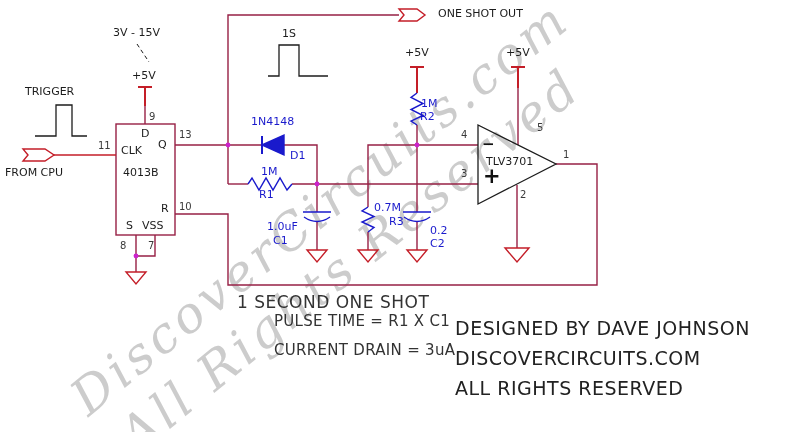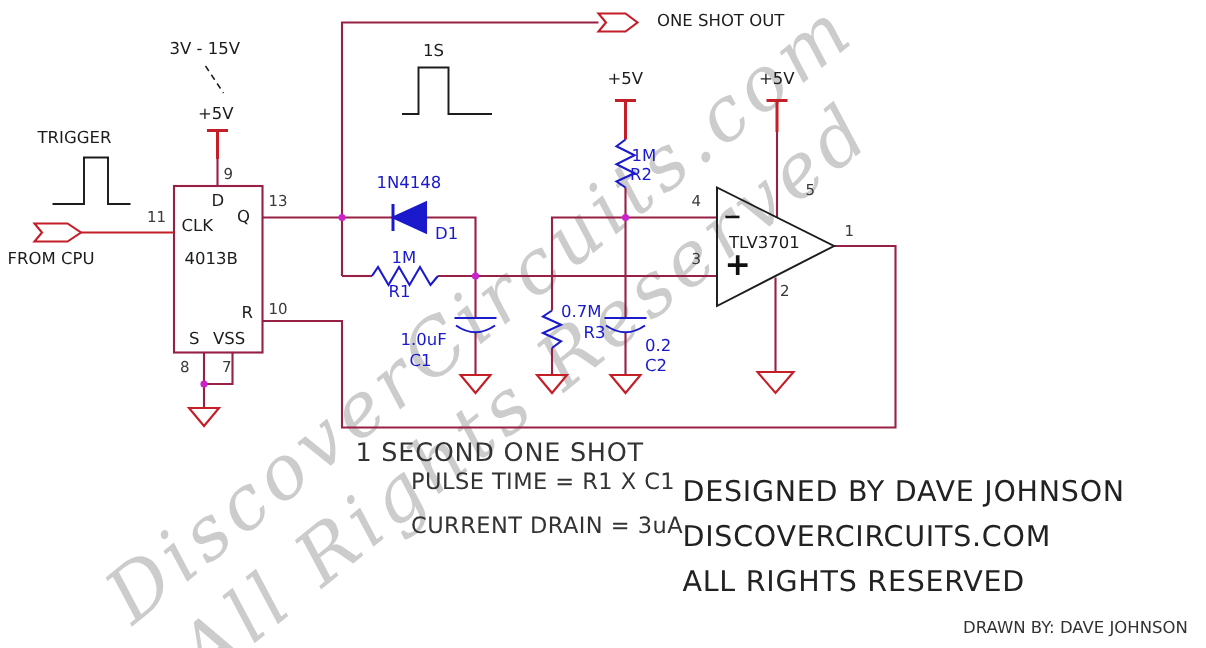--- a/index.html
+++ b/index.html
@@ -137,15 +137,14 @@
 
   <div class="lbl note-title" style="left:237px;top:296px">1 SECOND ONE SHOT</div>
   <div class="lbl note" style="left:274px;top:315px">PULSE TIME = R1 X C1</div>
   <div class="lbl note" style="left:274px;top:344px">CURRENT DRAIN = 3uA</div>
 
   <div class="credits">
     <div class="credit-line">DESIGNED BY DAVE JOHNSON</div>
     <div class="credit-line">DISCOVERCIRCUITS.COM</div>
     <div class="credit-line">ALL RIGHTS RESERVED</div>
   </div>
-  <div class="drawn">DRAWN BY: DAVE JOHNSON</div>
 
 </div>
 
 </body></html>

